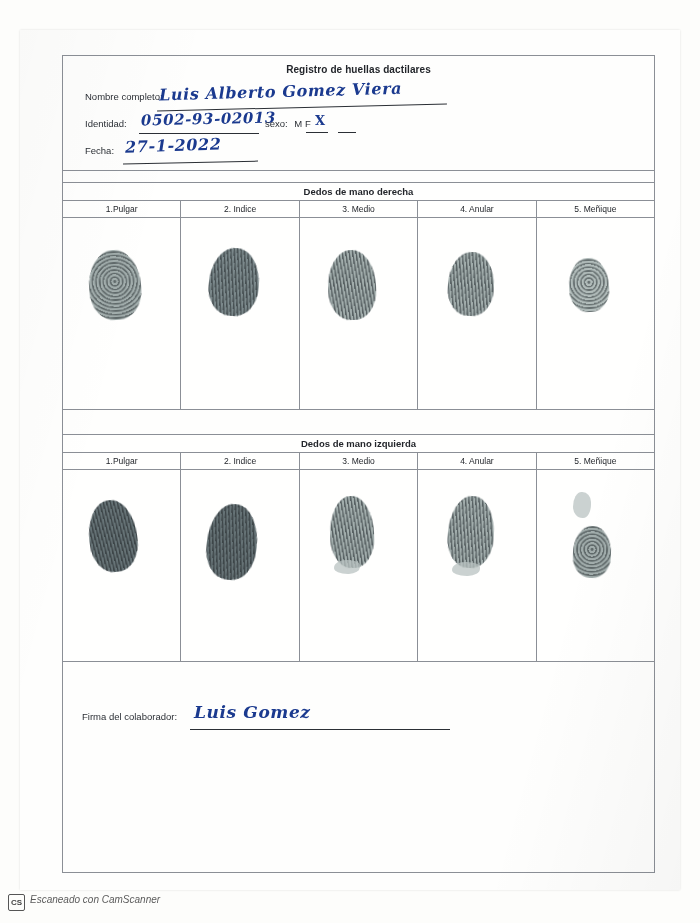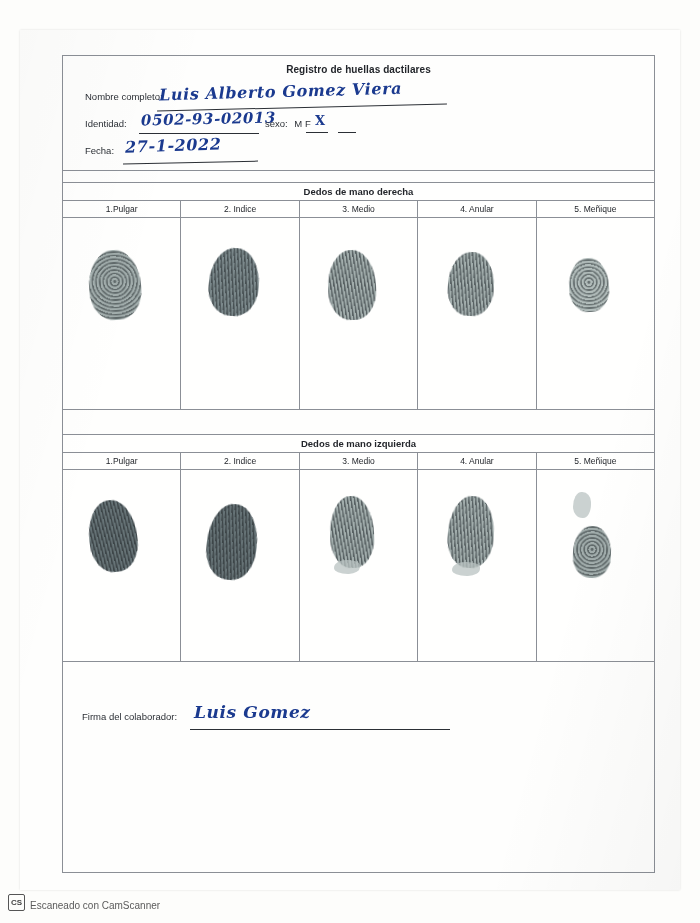--- a/index.html
+++ b/index.html
@@ -257,39 +257,40 @@
     height: 0;
     border-bottom: 1px solid #2b2f35;
   }
 
   
   .cs-footer {
     position: absolute;
     left: 8px;
     bottom: 12px;
     display: flex;
-    align-items: flex-end;
+    align-items: flex-start;
     gap: 5px;
   }
   .cs-badge {
     width: 15px;
     height: 15px;
     border: 1.3px solid #555;
     border-radius: 2px;
     font-size: 8px;
     font-weight: bold;
     color: #444;
     display: flex;
     align-items: center;
     justify-content: center;
     font-family: "Liberation Sans", sans-serif;
   }
   .cs-text {
     font-size: 10px;
     color: #5b5b5b;
+    font-style: italic;
   }
 
   
   .scan-shade {
     position: absolute;
     inset: 0;
     pointer-events: none;
     background: linear-gradient(105deg, rgba(0,0,0,0.018) 0%, rgba(0,0,0,0) 22%, rgba(0,0,0,0) 78%, rgba(0,0,0,0.03) 100%);
   }
 </style>

